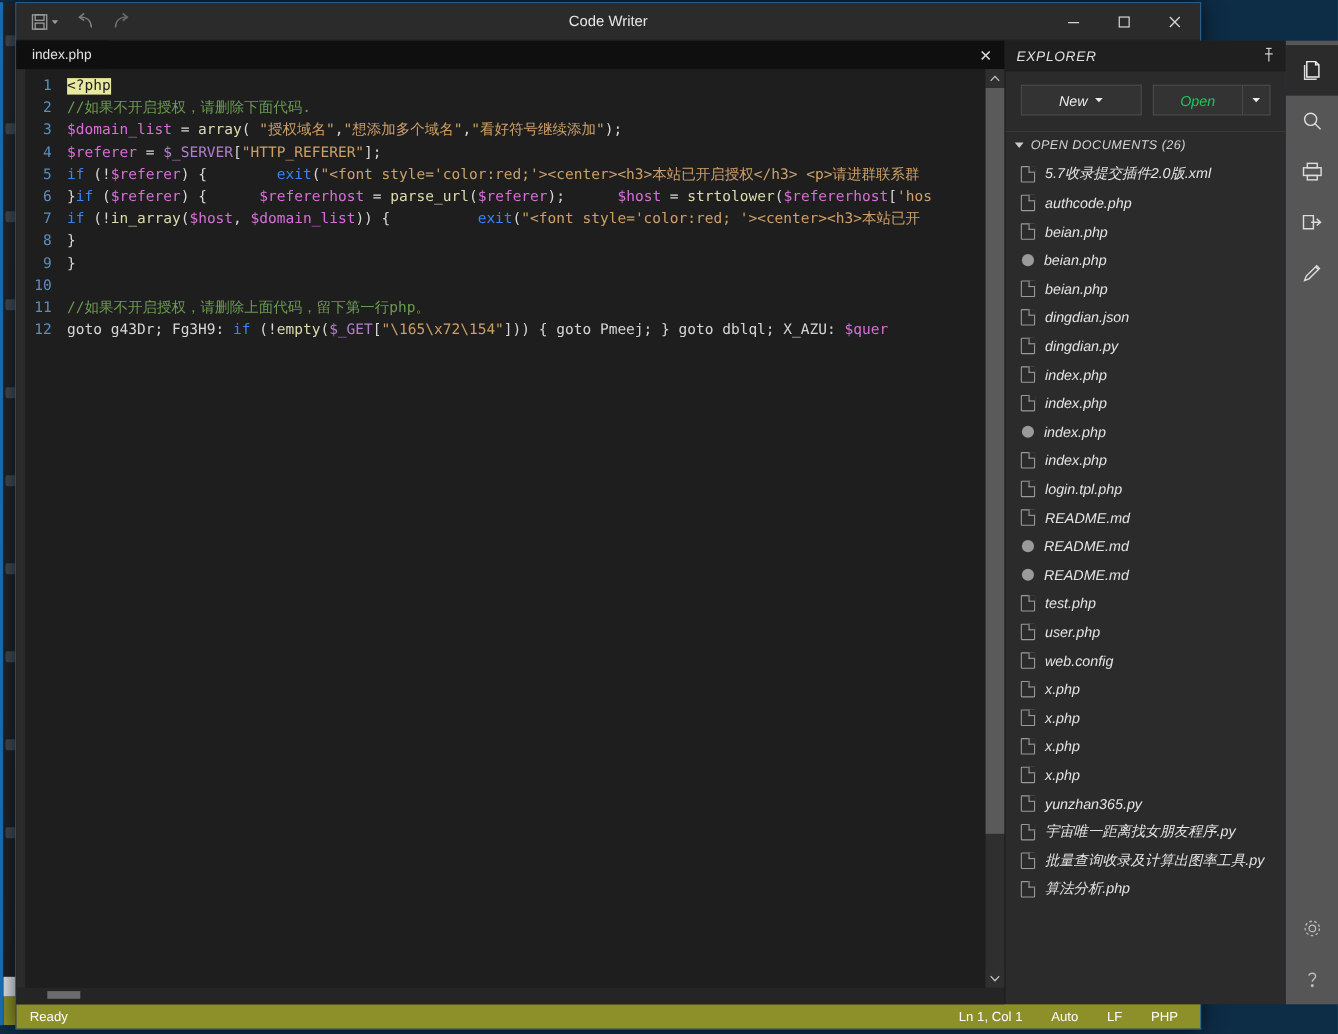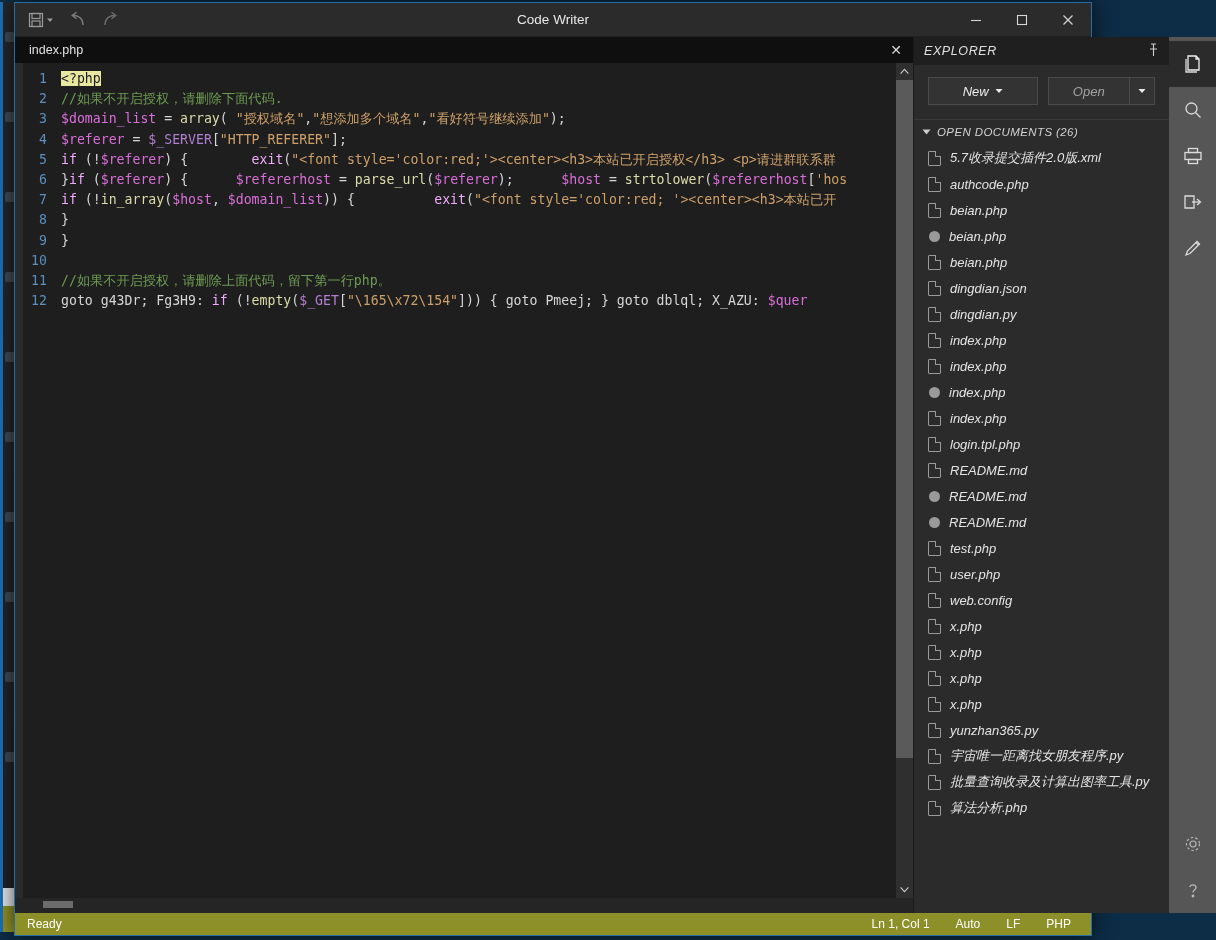--- a/index.html
+++ b/index.html
@@ -131,21 +131,21 @@
     user-select: none;
   }
   table.code td.src { color: #d6d6d6; vertical-align: top; padding-left: 4px; }
 
   
   .t-tag  { color: #d6d6d6; background: #e8e8a0; color:#1e1e1e; }
   .t-cmt  { color: #6d9a52; }
   .t-var  { color: #d86fd8; }
   .t-fn   { color: #dcdcaa; }
   .t-str  { color: #cda06a; }
-  .t-kw   { color: #f0abfc; }
+  .t-kw   { color: #3b82f6; }
   .t-def  { color: #d6d6d6; }
   .t-sup  { color: #b07fd0; }
 
   
   #vscroll {
     width: 17px; flex: 0 0 17px;
     background: #2f2f2f;
     display: flex; flex-direction: column;
     position: relative;
   }
@@ -196,21 +196,21 @@
     flex: 1; height: 28px;
     background: #333333;
     border: 1px solid #4a4a4a;
     color: #ececec; font-size: 13px;
     display: flex; align-items: center; justify-content: center; gap: 6px;
   }
   .ebtn-split { flex: 1; display: flex; }
   .ebtn-split .main {
     flex: 1; height: 28px; background: #333; border: 1px solid #4a4a4a;
     border-right: none;
-    color: #a3a3a3; font-size: 13px;
+    color: #22c55e; font-size: 13px;
     display: flex; align-items: center; justify-content: center;
   }
   .ebtn-split .arrow {
     width: 26px; height: 28px; background: #333; border: 1px solid #4a4a4a;
     color: #ececec; font-size: 9px;
     display: flex; align-items: center; justify-content: center;
   }
   #exp-section {
     height: 24px; flex: 0 0 24px;
     display: flex; align-items: center; gap: 8px;

